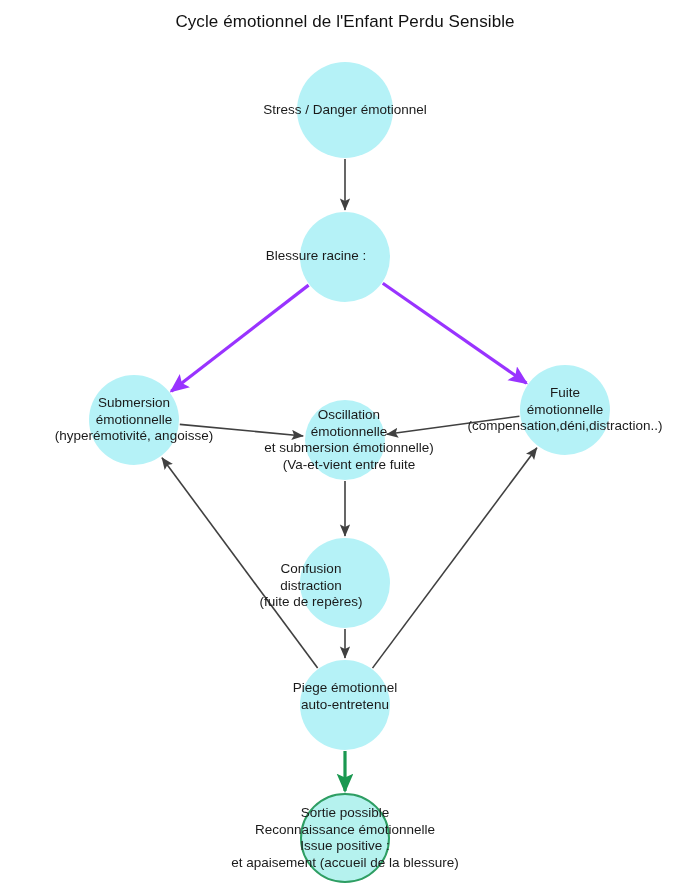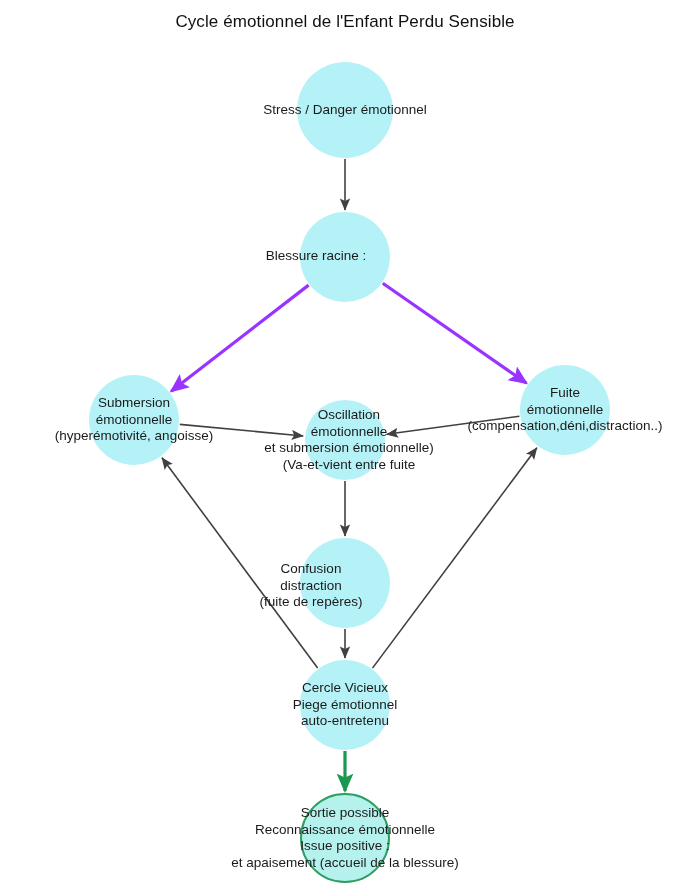--- a/index.html
+++ b/index.html
@@ -118,21 +118,20 @@
         <span>(Va-et-vient entre fuite</span>
       </div>
       <div class="node" style="left: 300px; top: 538px; width: 90px; height: 90px; background: rgb(181, 242, 247); border: none;"></div>
       <div class="node-label" style="left: 0px; width: 622px; top: 561px; transform: translateX(0px);">
         <span>Confusion</span>
         <span>distraction</span>
         <span>(fuite de repères)</span>
       </div>
       <div class="node" style="left: 300px; top: 660px; width: 90px; height: 90px; background: rgb(181, 242, 247); border: none;"></div>
       <div class="node-label" style="left: 0px; width: 690px; top: 680.25px; transform: translateX(0px);">
-        <span>Cercle Vicieux</span>
         <span>Piege émotionnel</span>
         <span>auto-entretenu</span>
       </div>
       <div class="node" style="left: 300px; top: 793px; width: 90px; height: 90px; background: rgb(181, 242, 238); border: 2px solid rgb(46, 158, 99);"></div>
       <div class="node-label" style="left: 0px; width: 690px; top: 805px; transform: translateX(0px);">
         <span>Sortie possible</span>
         <span>Reconnaissance émotionnelle</span>
         <span>Issue positive :</span>
         <span>et apaisement (accueil de la blessure)</span>
       </div>

